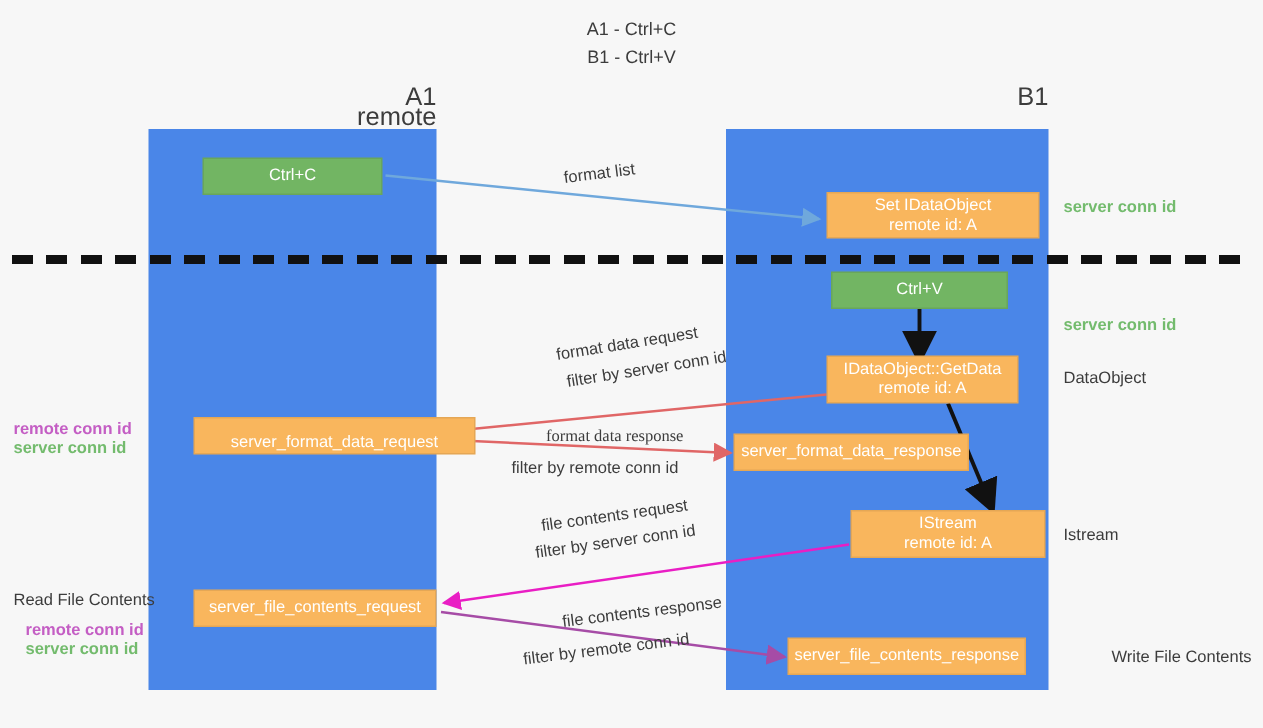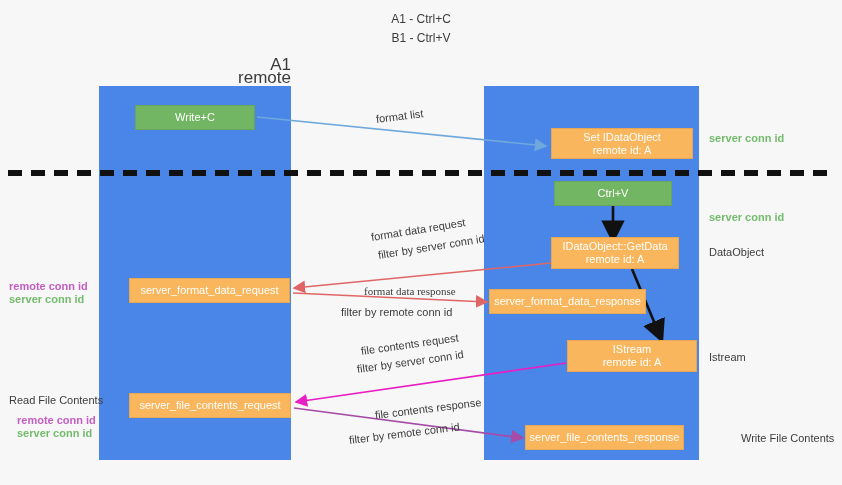--- a/index.html
+++ b/index.html
@@ -112,20 +112,21 @@
 <div class="canvas">
 
   <div class="title">A1 - Ctrl+C
 B1 - Ctrl+V</div>
 
   <div class="col-head" style="left:99px; width:192px; top:58px;">
     <span class="l1">A1</span>
     <span class="l2">remote</span>
   </div>
   <div class="col-head" style="left:484px; width:215px; top:58px;">
+    <span class="l1">B1</span>
   </div>
 
   <div class="lane lane-a"></div>
   <div class="lane lane-b"></div>
 
   <svg class="arrows">
     <defs>
       <marker id="ah-blue" markerWidth="9" markerHeight="9" refX="7" refY="4" orient="auto">
         <path d="M0,0 L8,4 L0,8 z" fill="#6fa8dc"></path>
       </marker>
@@ -154,21 +155,21 @@
     <line x1="293" y1="293" x2="487" y2="302" stroke="#e06666" stroke-width="1.6" marker-end="url(#ah-red)"></line>
 
     <line x1="566" y1="363" x2="296" y2="402" stroke="#e91ec4" stroke-width="1.6" marker-end="url(#ah-magenta)"></line>
 
     <line x1="294" y1="408" x2="523" y2="438" stroke="#a64ca6" stroke-width="1.7" marker-end="url(#ah-purple)"></line>
   </svg>
 
   <div class="divider"></div>
 
   <div class="box box-green" style="left:135px; top:105px; width:120px; height:25px;">
-    <span class="l1">Write+C</span>
+    <span class="l1">Ctrl+C</span>
   </div>
 
   <div class="box box-orange" style="left:551px; top:128px; width:142px; height:31px;">
     <span class="l1">Set IDataObject</span>
     <span class="l2">remote id: A</span>
   </div>
 
   <div class="box box-green" style="left:554px; top:181px; width:118px; height:25px;">
     <span class="l1">Ctrl+V</span>
   </div>
@@ -176,21 +177,21 @@
   <div class="box box-orange" style="left:551px; top:237px; width:128px; height:32px;">
     <span class="l1">IDataObject::GetData</span>
     <span class="l2">remote id: A</span>
   </div>
 
   <div class="box box-orange" style="left:567px; top:340px; width:130px; height:32px;">
     <span class="l1">IStream</span>
     <span class="l2">remote id: A</span>
   </div>
 
-  <div class="box box-orange" style="left:129px; top:278px; width:161px; height:25px;">
+  <div class="box box-orange" style="left:129px; top:278px; width:188px; height:25px;justify-content:flex-end;">
     <span class="l1">server_format_data_request</span>
   </div>
 
   <div class="box box-orange" style="left:489px; top:289px; width:157px; height:25px;">
     <span class="l1">server_format_data_response</span>
   </div>
 
   <div class="box box-orange" style="left:525px; top:425px; width:159px; height:25px;">
     <span class="l1">server_file_contents_response</span>
   </div>

